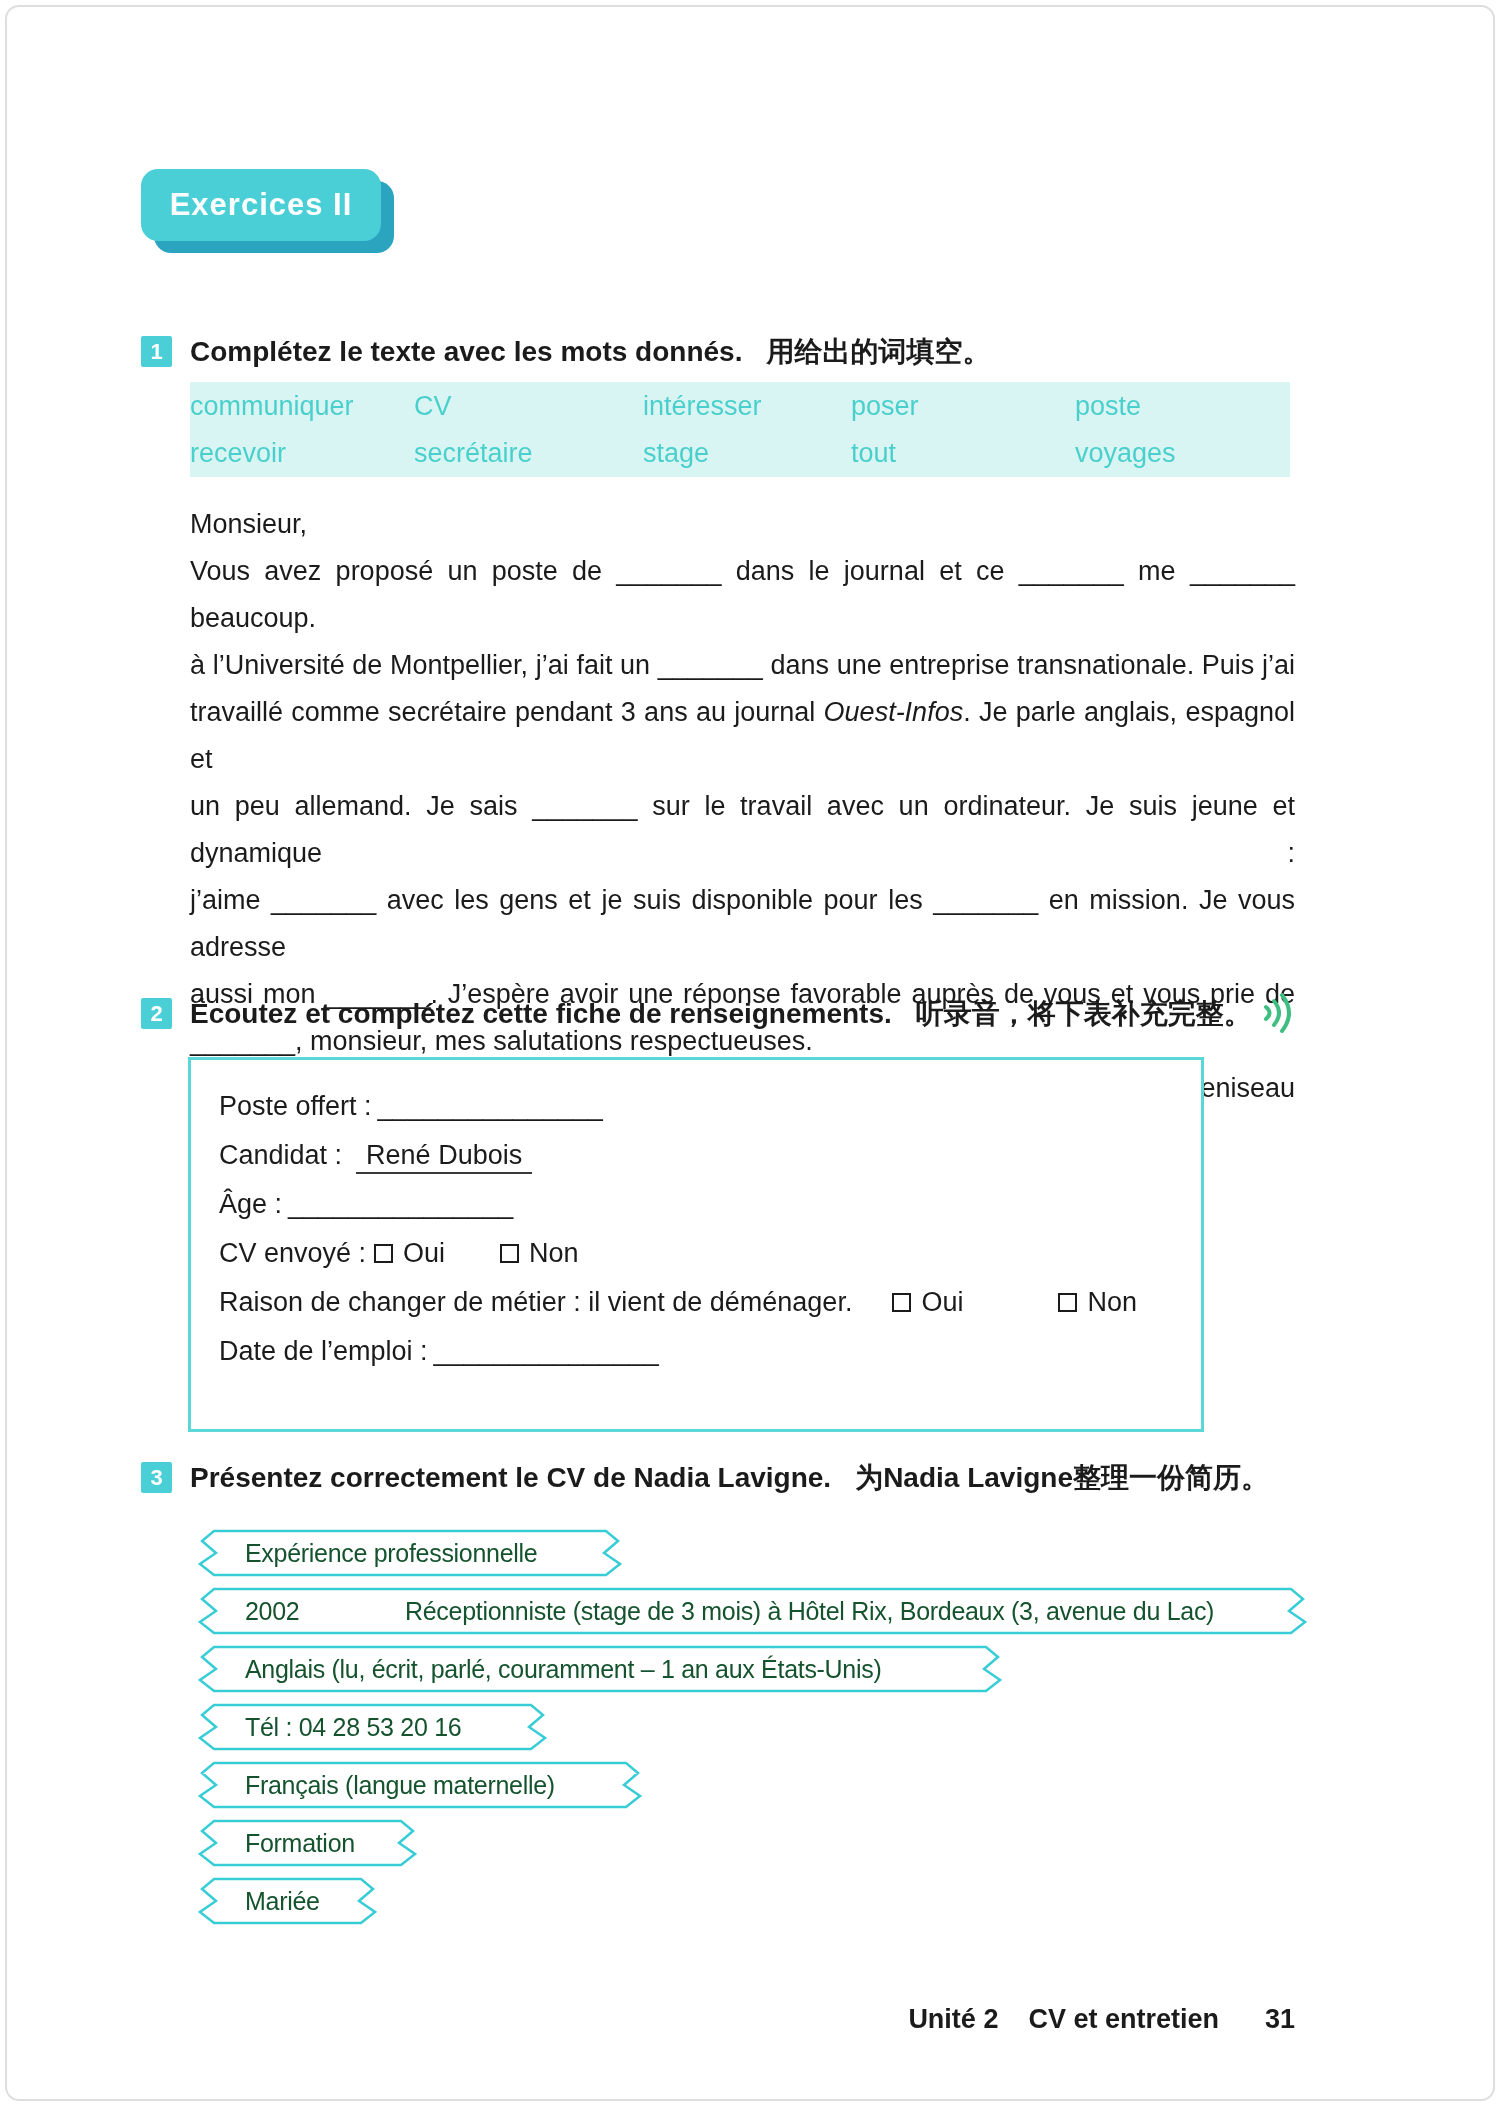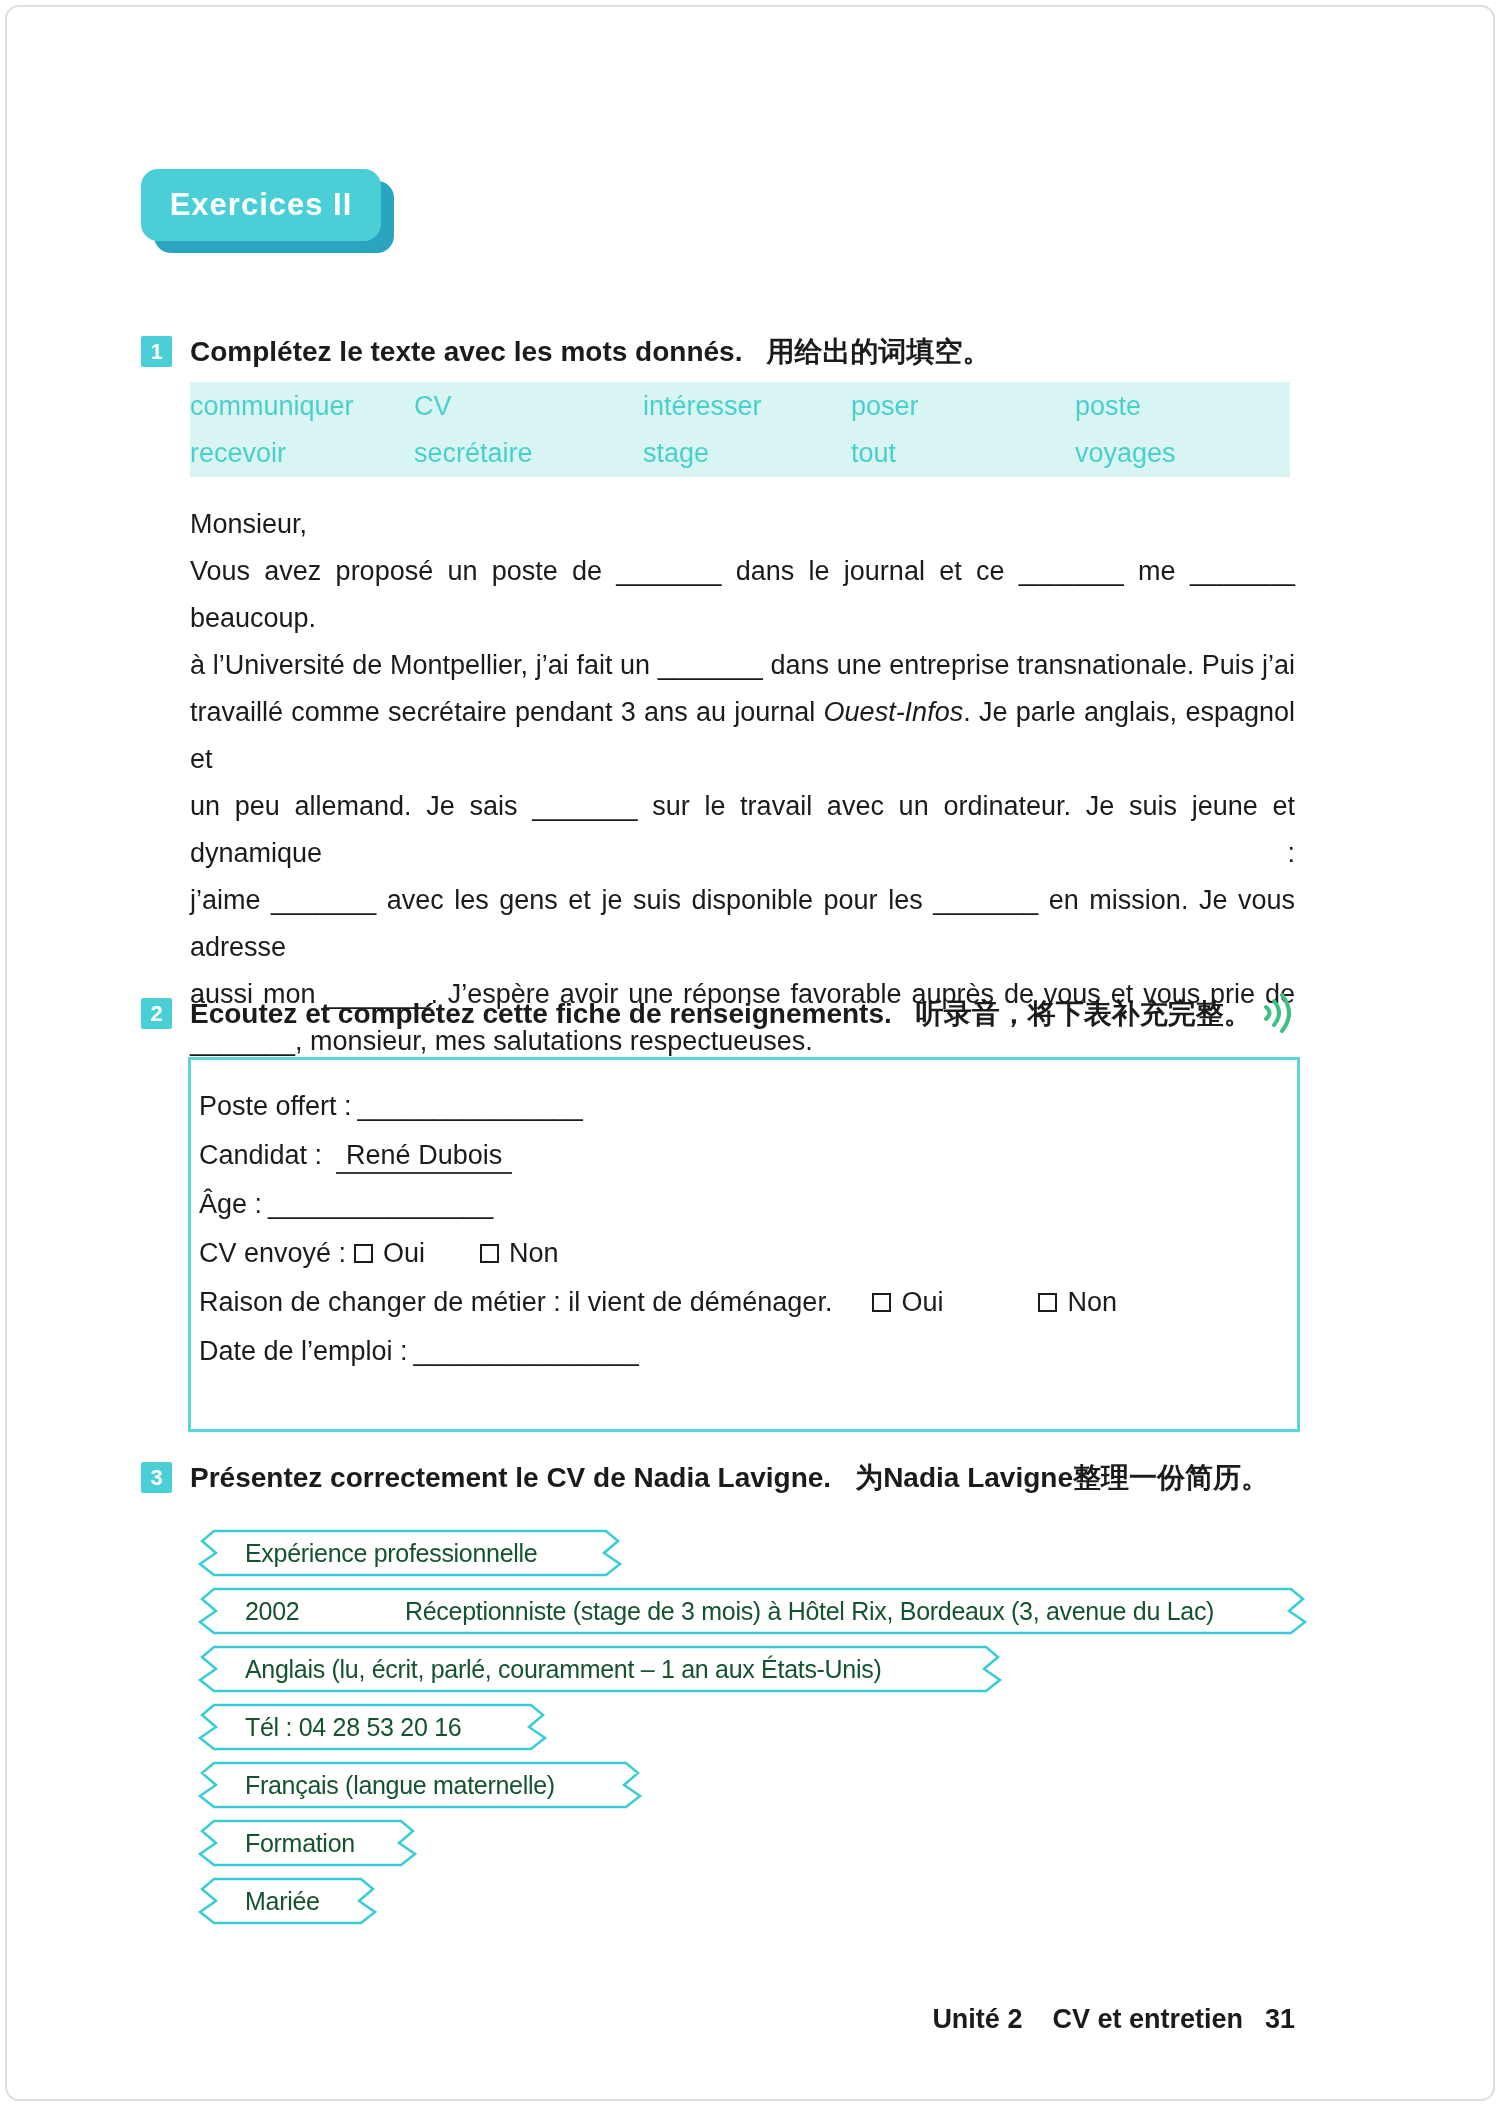--- a/index.html
+++ b/index.html
@@ -53,23 +53,23 @@
   }
   .word-bank .bank-word { color:#4ad0cc; font-size:27px; }
 
   .letter { margin:24px 0 0 49px; width:1105px; font-size:27px; line-height:47px; }
   .letter .jline { text-align:justify; text-align-last:justify; }
   .letter .ital { font-style:italic; }
   .letter .sig { text-align:right; }
 
   
   .form-box {
-    margin:17px 0 0 47px; width:1112px; height:375px; box-sizing:border-box;
+    margin:17px 0 0 47px; width:1016px; height:375px; box-sizing:border-box;
     border:3px solid #5cd7d7; background:#ffffff;
-    padding:22px 0 0 8px;
+    padding:22px 0 0 28px;
   }
   .form-row { font-size:27px; line-height:49px; white-space:nowrap; }
   .blank { margin-left:6px; }
   .uname {
     margin-left:14px; padding:0 10px 2px 10px;
     border-bottom:2px solid #3a3a3a;
   }
   .cb {
     display:inline-block; width:15px; height:15px;
     border:2px solid #1b1b1b; margin-right:10px;
@@ -87,21 +87,21 @@
   .ribbon svg path { fill:#ffffff; stroke:#38cdd6; stroke-width:2.5; stroke-linejoin:miter; }
   .ribbon-text {
     position:absolute; left:45px; top:50%; transform:translateY(-50%);
     font-size:25px; letter-spacing:-0.3px; white-space:nowrap; color:#14532d;
   }
   .ribbon-text.at205 { left:205px; }
 
   
   .footer { position:absolute; top:2004px; right:205px; font-size:27px; font-weight:bold; white-space:nowrap; }
   .footer .chap { margin-left:30px; }
-  .footer .pg   { margin-left:22px; }
+  .footer .pg   { margin-left:46px; }
 </style>
 </head>
 <body>
 
 <div class="page-frame"></div>
 
 <div class="header-box">
   <span class="hd-text">Exercices II</span>
 </div>
 

